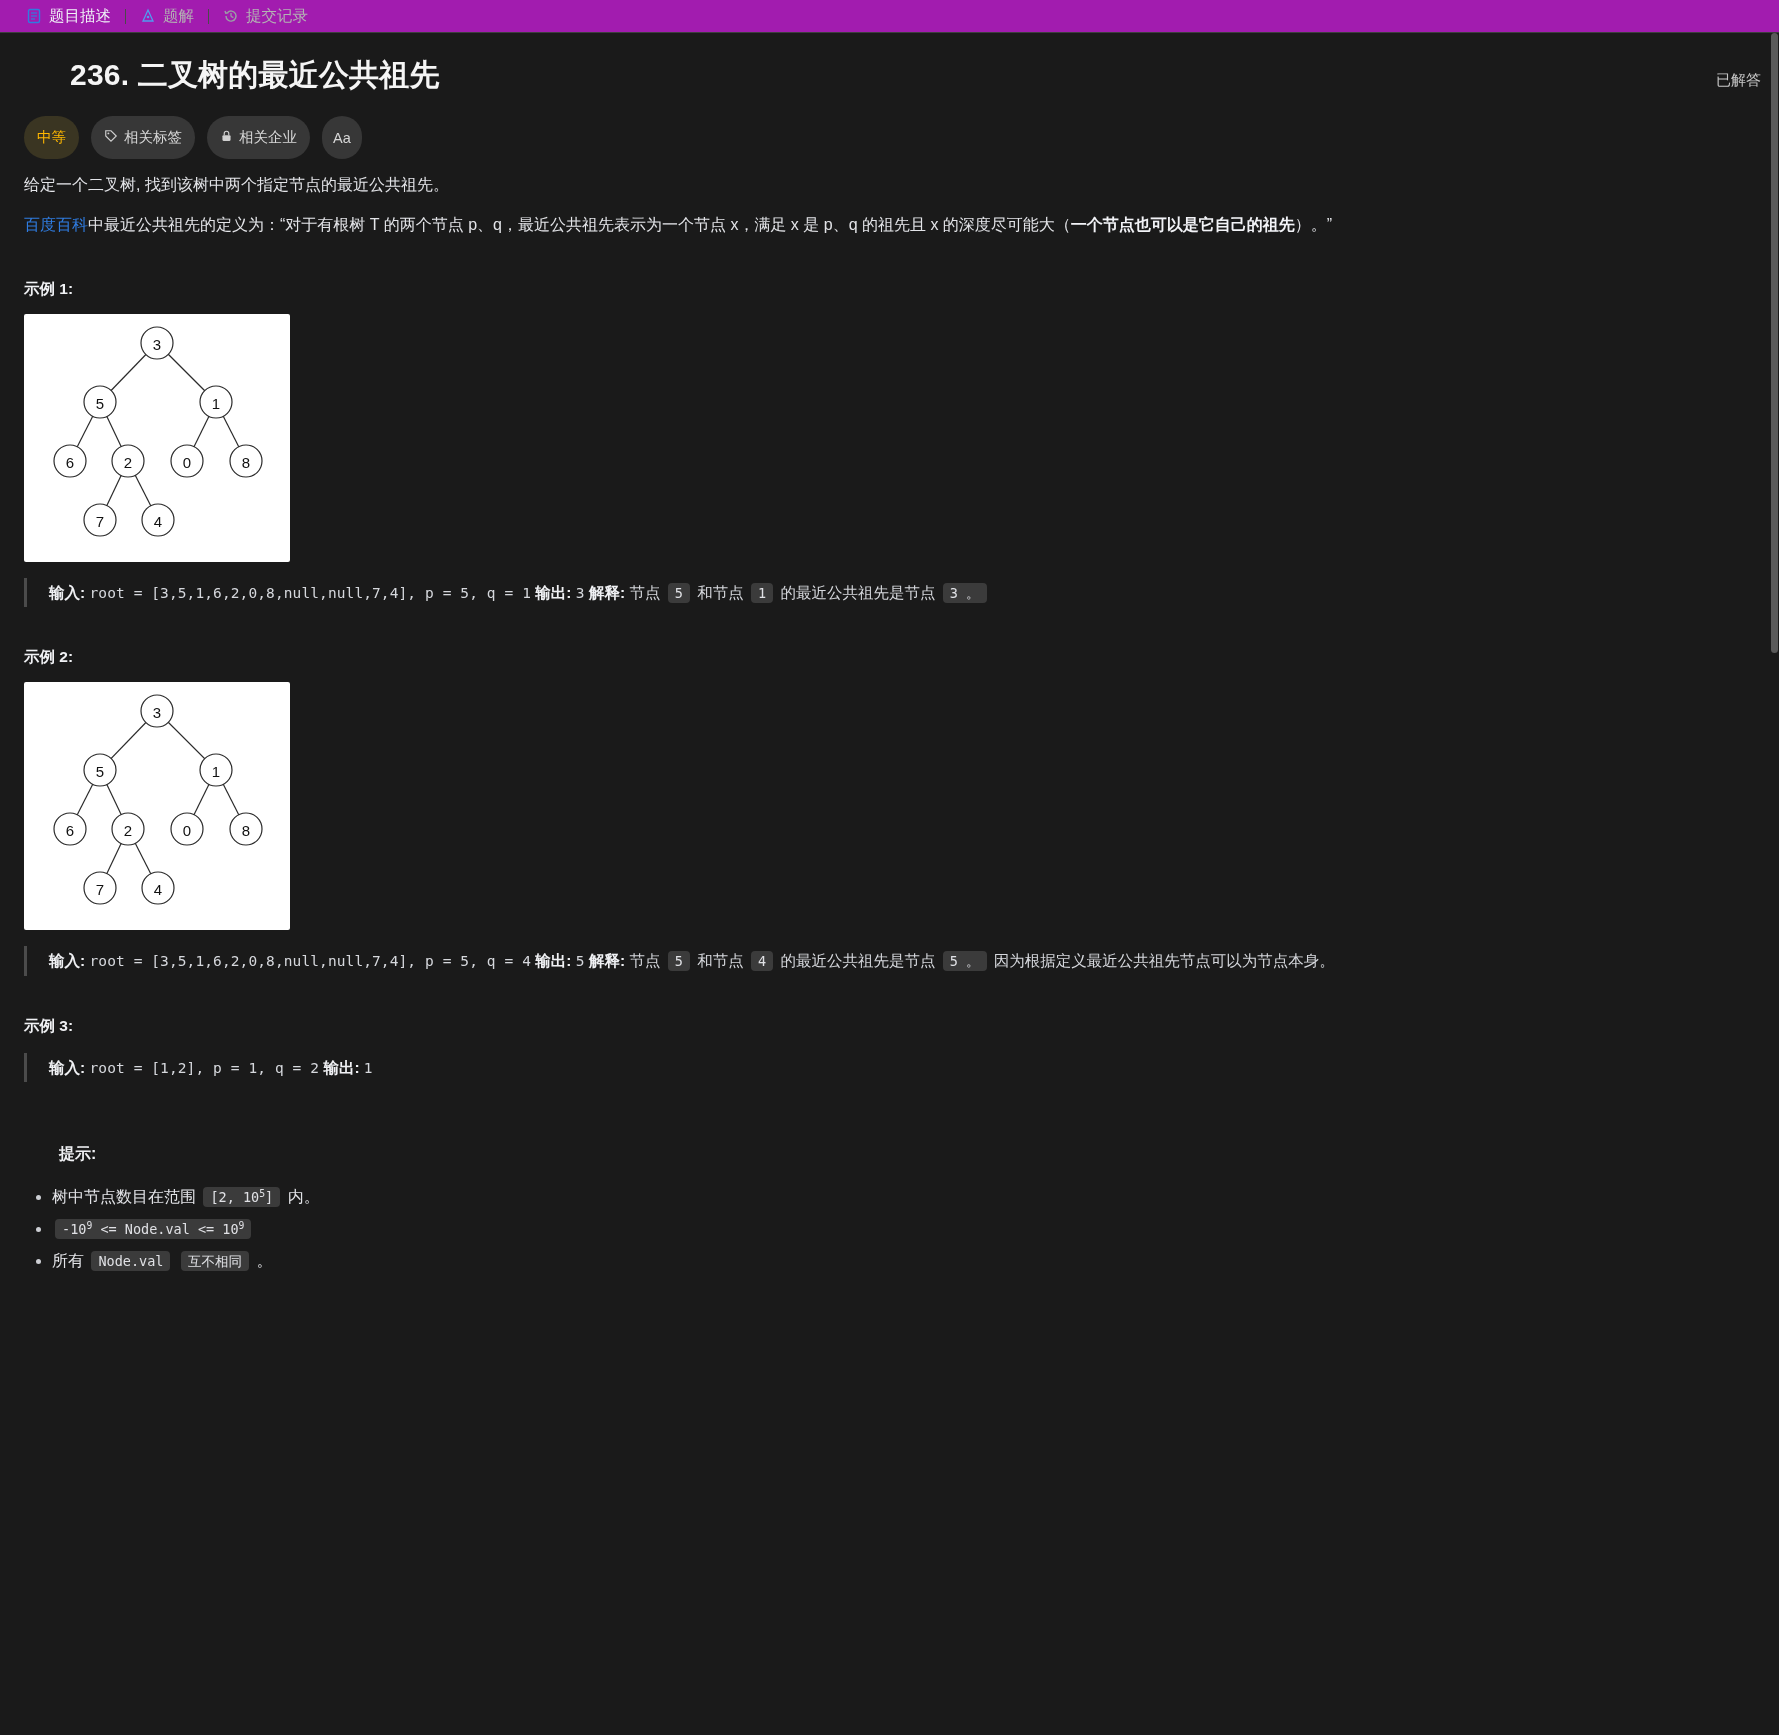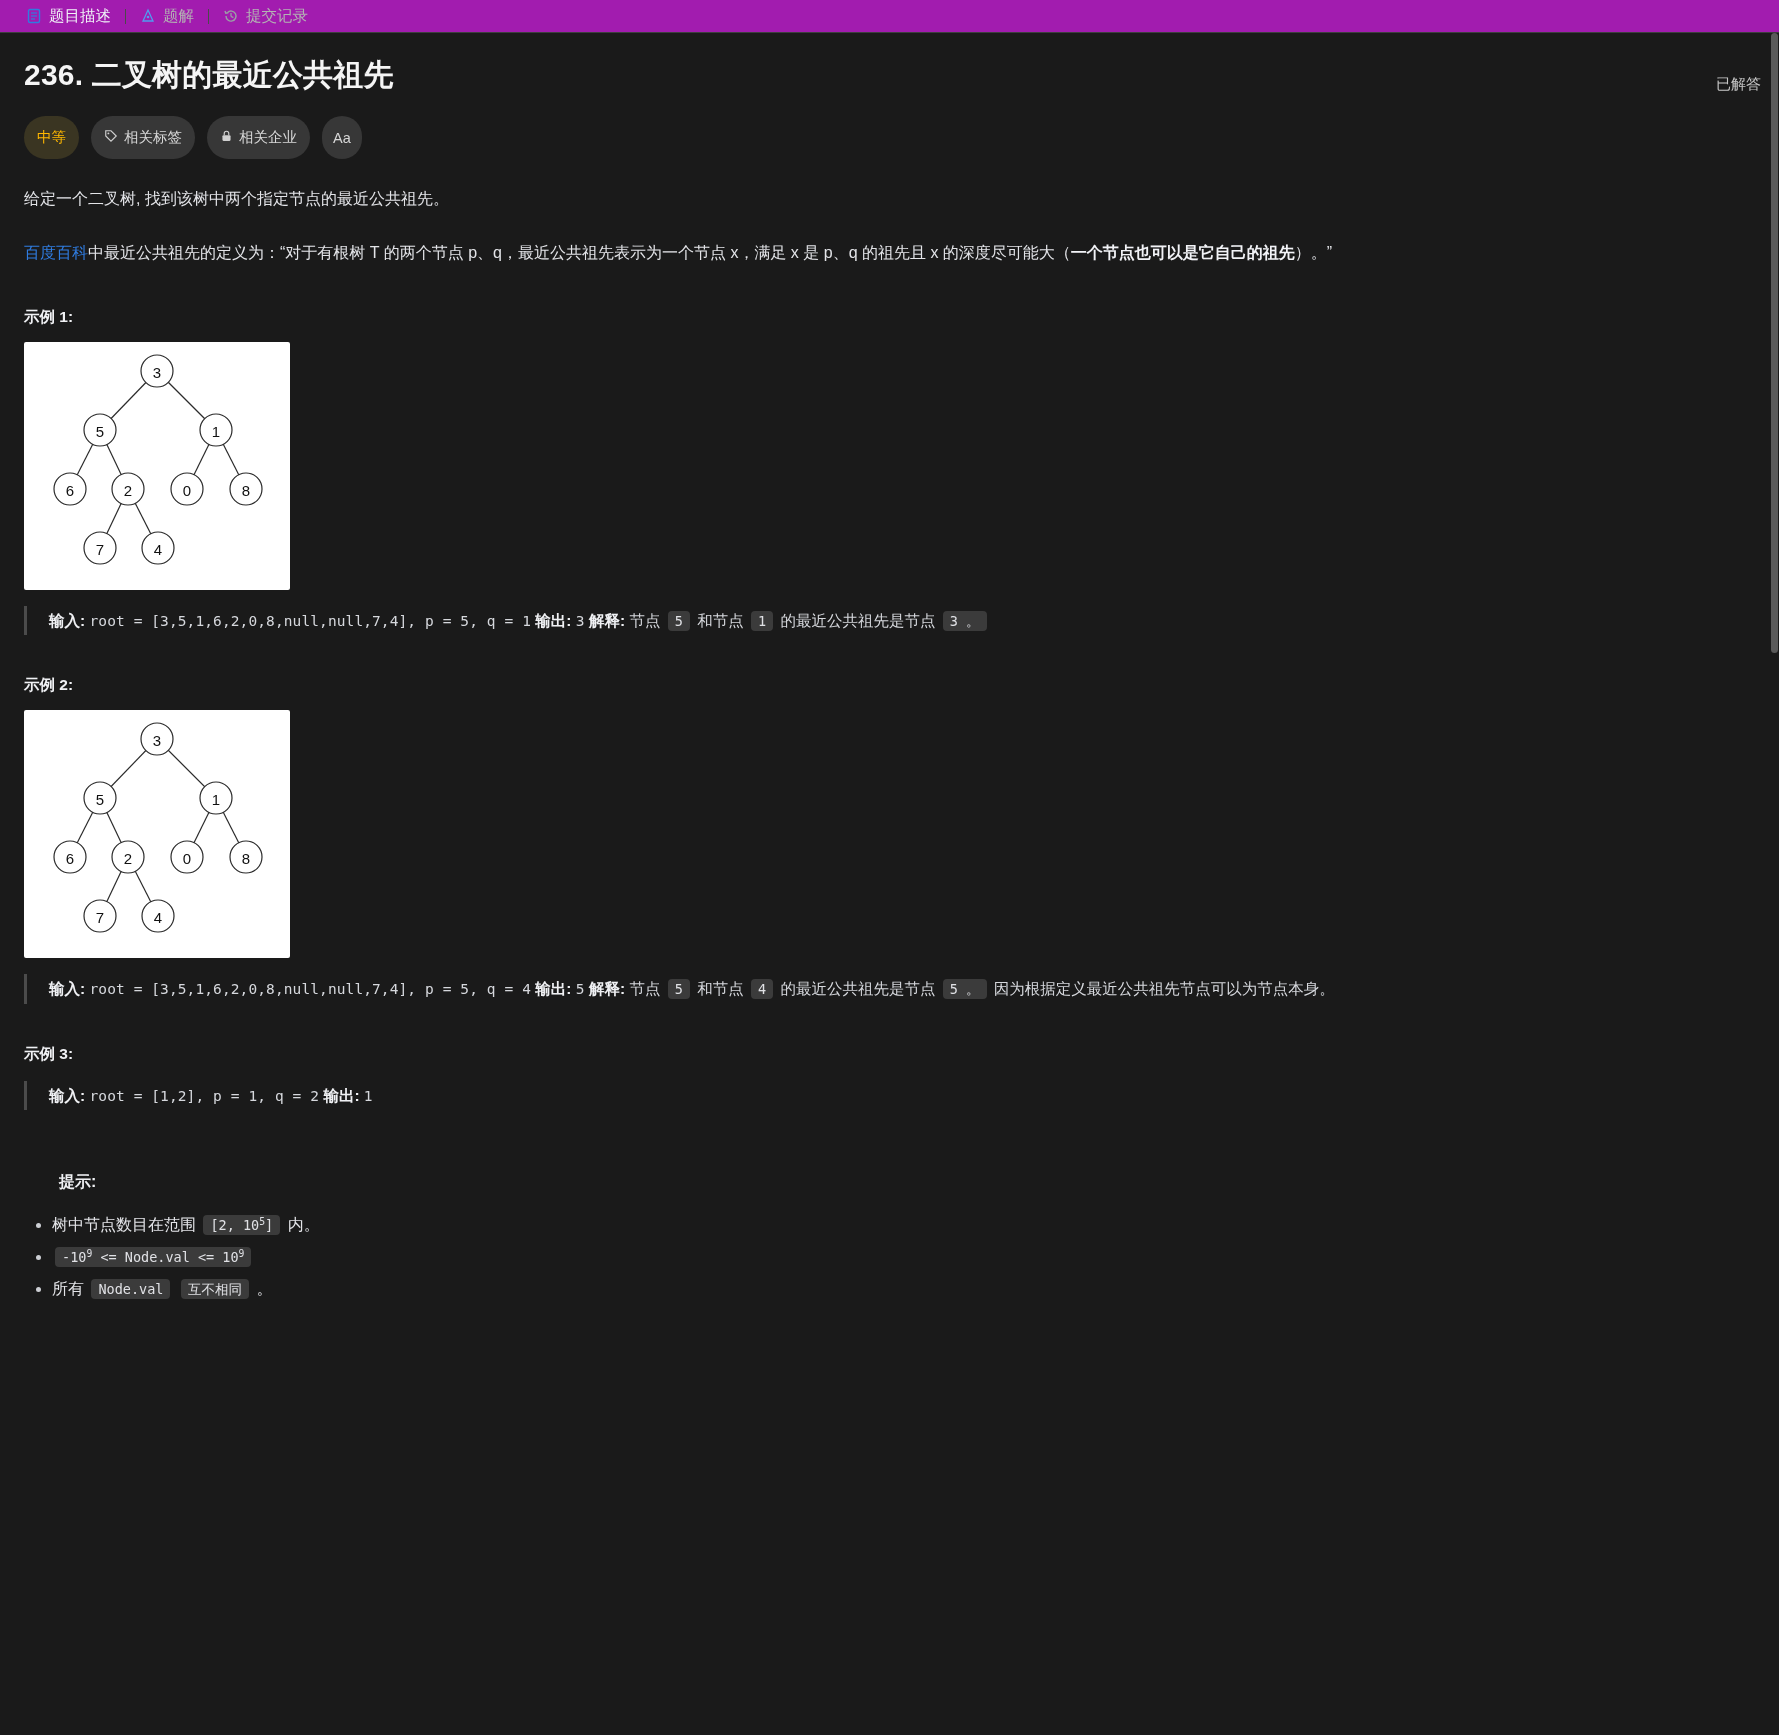--- a/index.html
+++ b/index.html
@@ -38,22 +38,23 @@
     width: 1px; height: 15px; background: #4a4a4a;
   }
   .tab-ico { width: 16px; height: 16px; display: inline-block; flex: none; }
 
   
   .content {
     padding: 22px 24px 0 24px;
   }
   .title-row {
     display: flex;
-    align-items: flex-end;
+    align-items: center;
     justify-content: space-between;
+    margin-left: 46px;
   }
   .title {
     font-size: 30px;
     font-weight: bold;
     color: #f5f5f5;
     letter-spacing: 0.2px;
     margin: 0;
     line-height: 1.3;
   }
   .solved {
@@ -87,21 +88,21 @@
   .chip.difficulty { color: #ffb800; background: #3a3522; }
   .chip.square {
     border-radius: 999px;
     padding: 0 11px;
   }
 
   .para {
     font-size: 16px;
     line-height: 1.75;
     color: #e3e4e8;
-    margin-top: 26px;
+    margin-top: 12px;
   }
   .para a { color: #2f7ce0; text-decoration: none; cursor: pointer; }
   .para b { color: #f2f3f7; font-weight: bold; }
 
   .ex-head {
     font-size: 15.5px;
     font-weight: bold;
     color: #f0f1f4;
     margin-top: 40px;
     margin-bottom: 14px;

